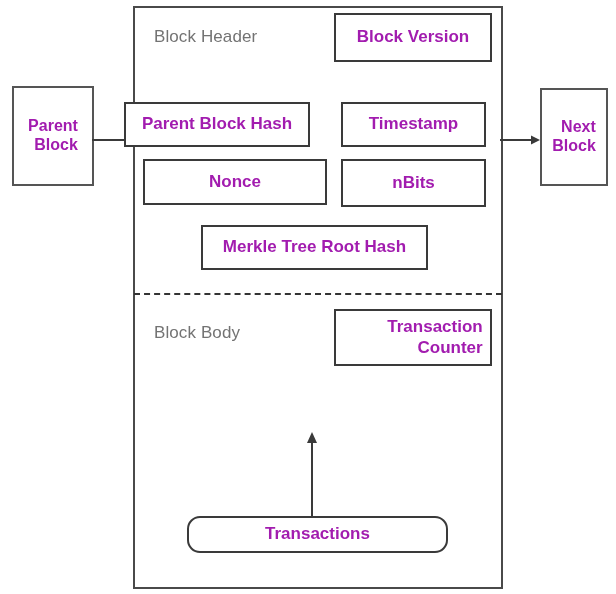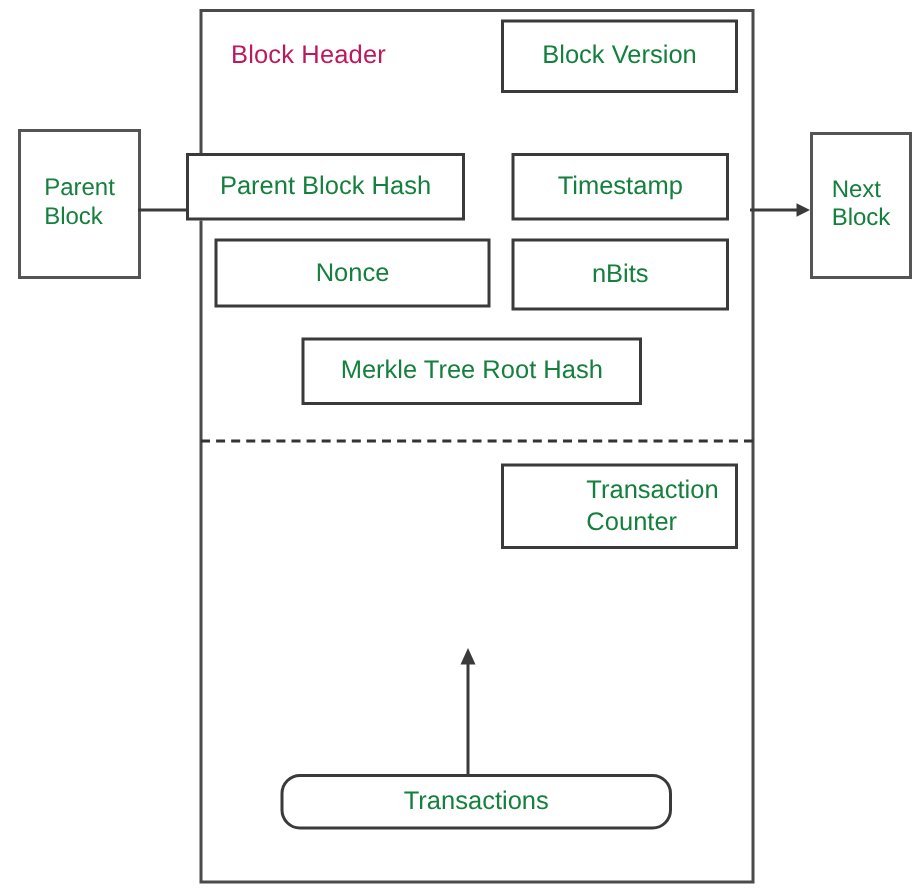--- a/index.html
+++ b/index.html
@@ -18,24 +18,25 @@
 
   
   .box {
     position: absolute;
     box-sizing: border-box;
     background: #ffffff;
     border: 2px solid #3a3a3a;
     display: flex;
     align-items: center;
     justify-content: center;
-    text-align: left;
-    color: #15803d;
+    text-align: right;
+    color: #a21caf;
     line-height: 1.18;
     white-space: pre-line;
+    font-weight: bold;
   }
 
   
   #block-container {
     position: absolute;
     left: 133px;
     top: 6px;
     width: 370px;
     height: 583px;
     box-sizing: border-box;
@@ -49,21 +50,21 @@
     left: 134px;
     top: 293px;
     width: 368px;
     height: 0;
     border-top: 2px dashed #333333;
   }
 
   
   .section-label {
     position: absolute;
-    color: #be185d;
+    color: #737373;
     font-size: 17px;
     letter-spacing: 0.1px;
   }
   #label-block-header { left: 154px; top: 27px; }
   #label-block-body   { left: 154px; top: 323px; }
 
   
   #parent-block {
     left: 12px; top: 86px; width: 82px; height: 100px;
     font-size: 16px; border-color: #555555;
@@ -104,20 +105,21 @@
     <line x1="0" y1="12" x2="42" y2="12" stroke="#3a3a3a" stroke-width="2"></line>
     <polygon points="48,12 39,7.5 39,16.5" fill="#3a3a3a"></polygon>
   </svg>
 
   <div id="block-container"></div>
 
   <div id="section-divider"></div>
 
   <div class="section-label" id="label-block-header">Block Header</div>
 
+  <div class="section-label" id="label-block-body">Block Body</div>
 
   <div class="box" id="field-block-version">Block Version</div>
 
   <div class="box" id="field-parent-hash">Parent Block Hash</div>
 
   <div class="box" id="field-timestamp">Timestamp</div>
 
   <div class="box" id="field-nonce">Nonce</div>
 
   <div class="box" id="field-nbits">nBits</div>

